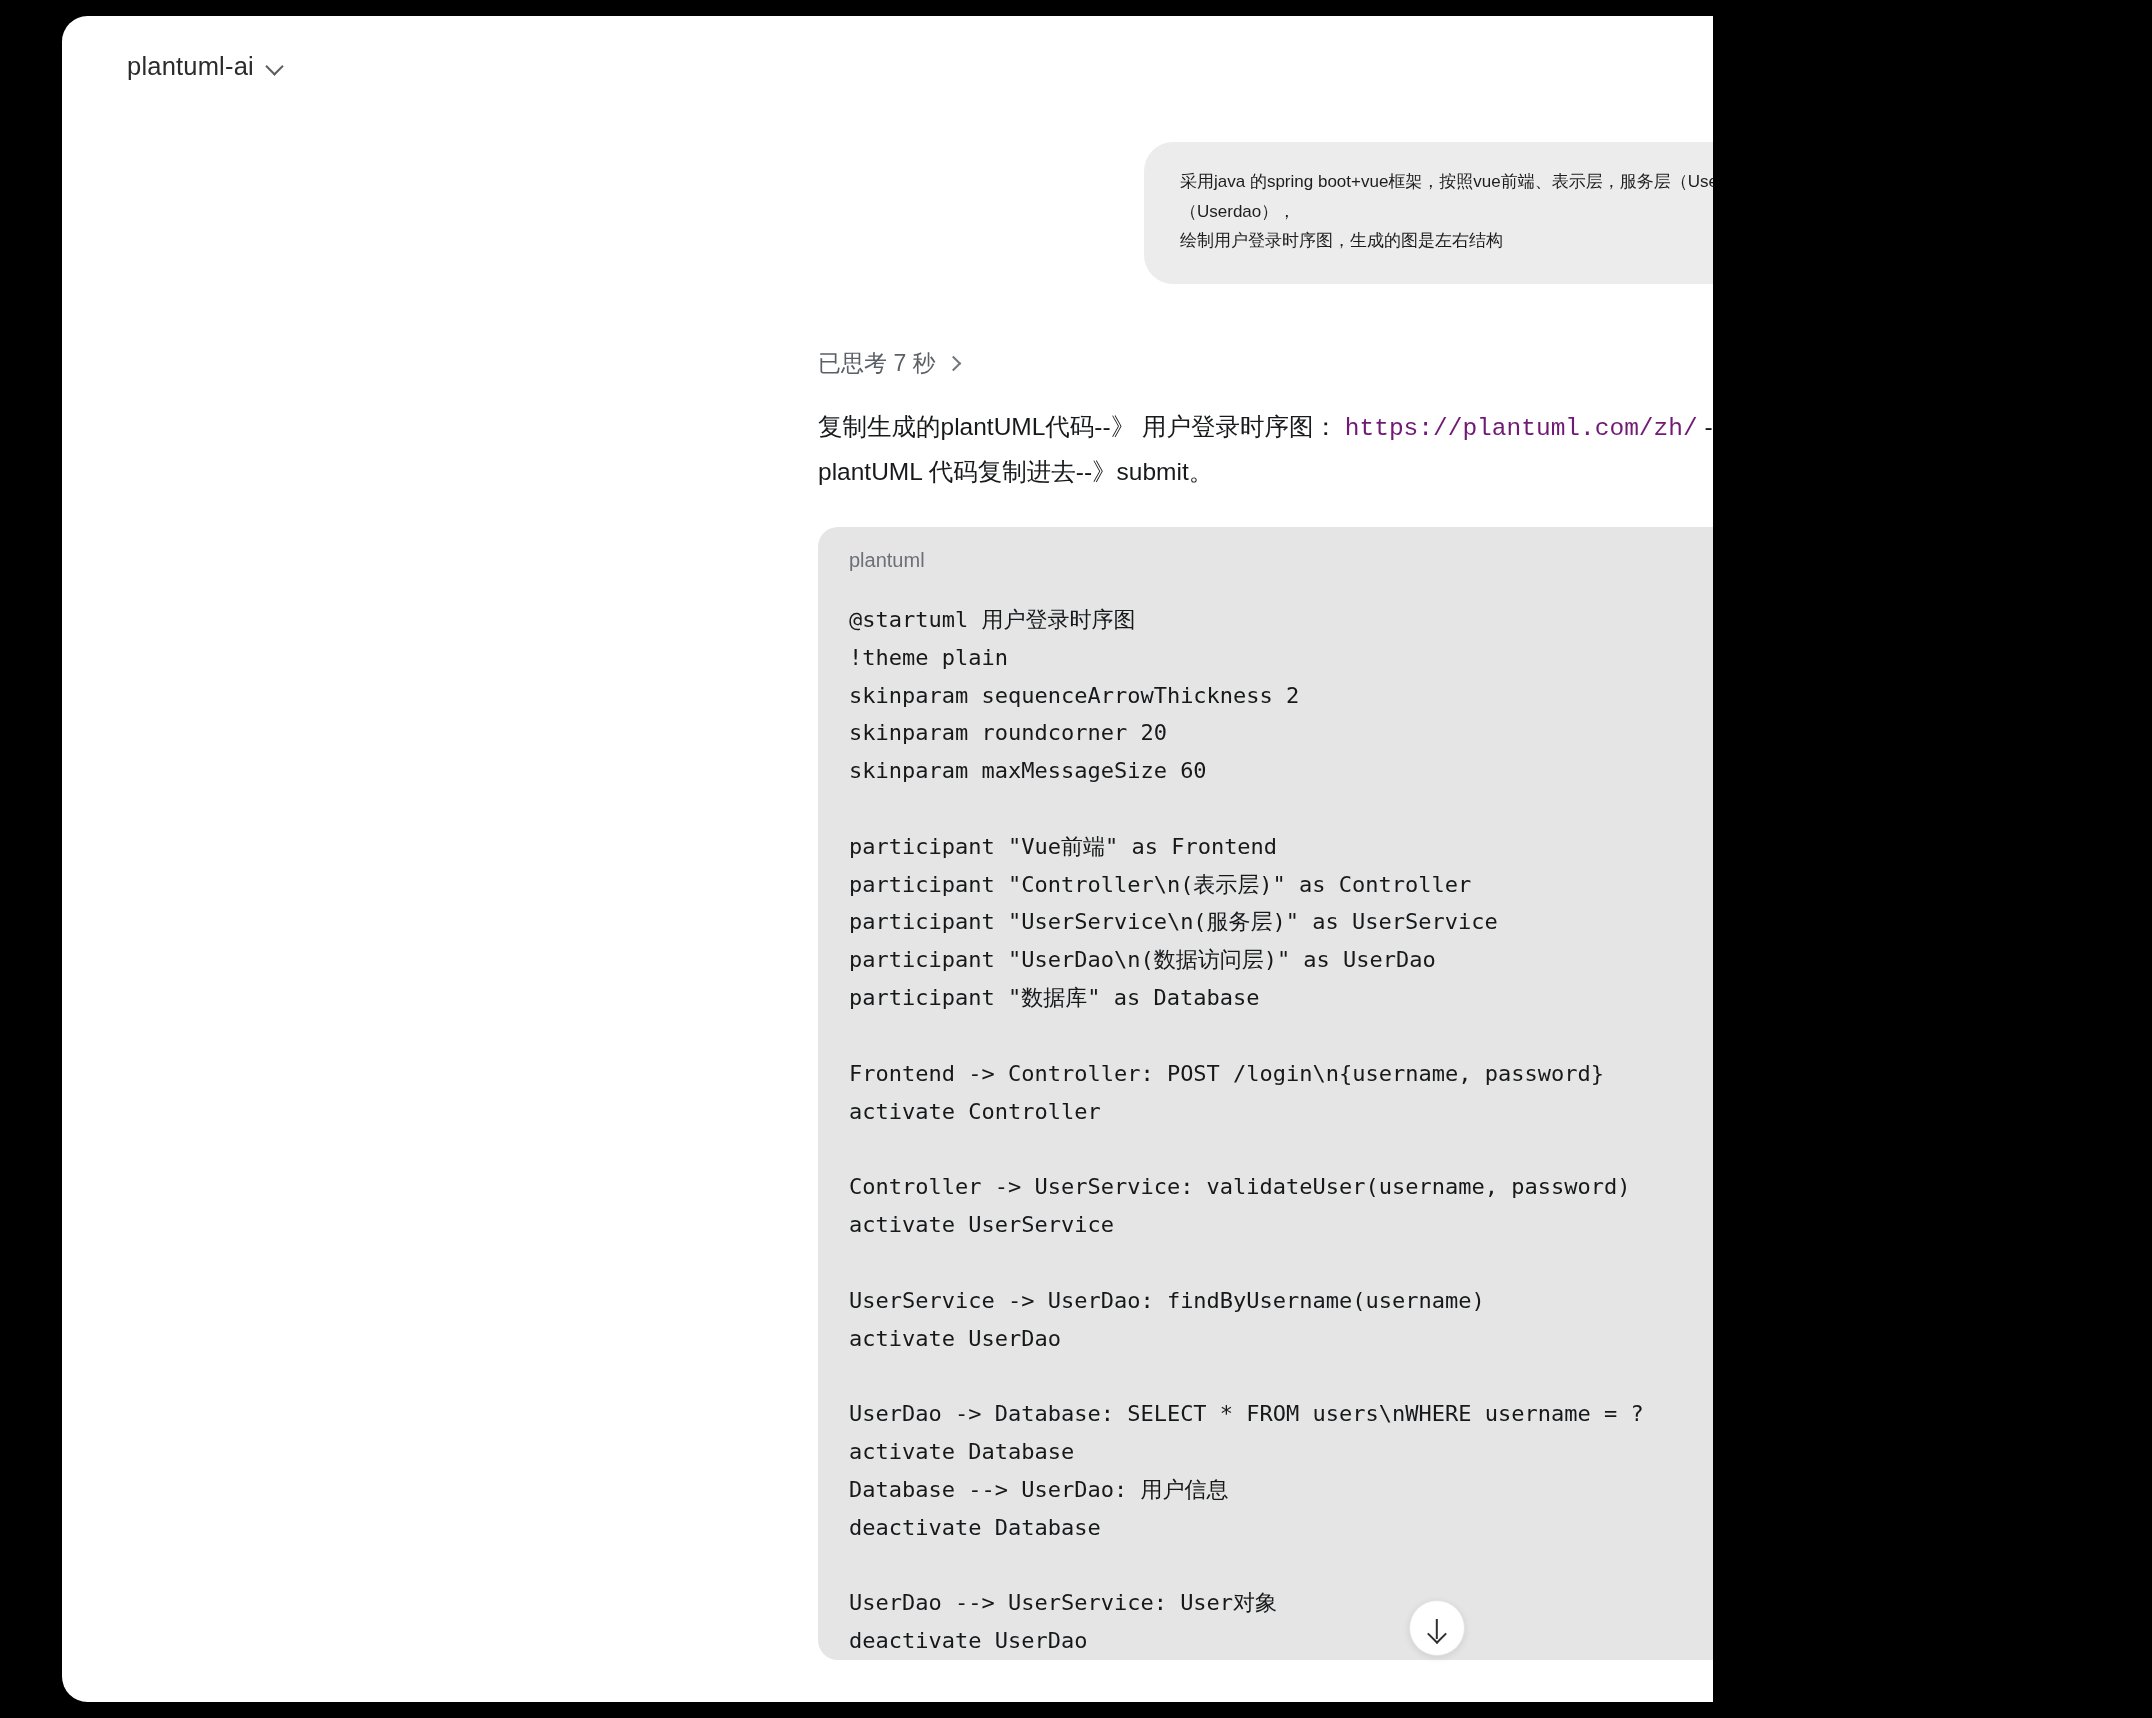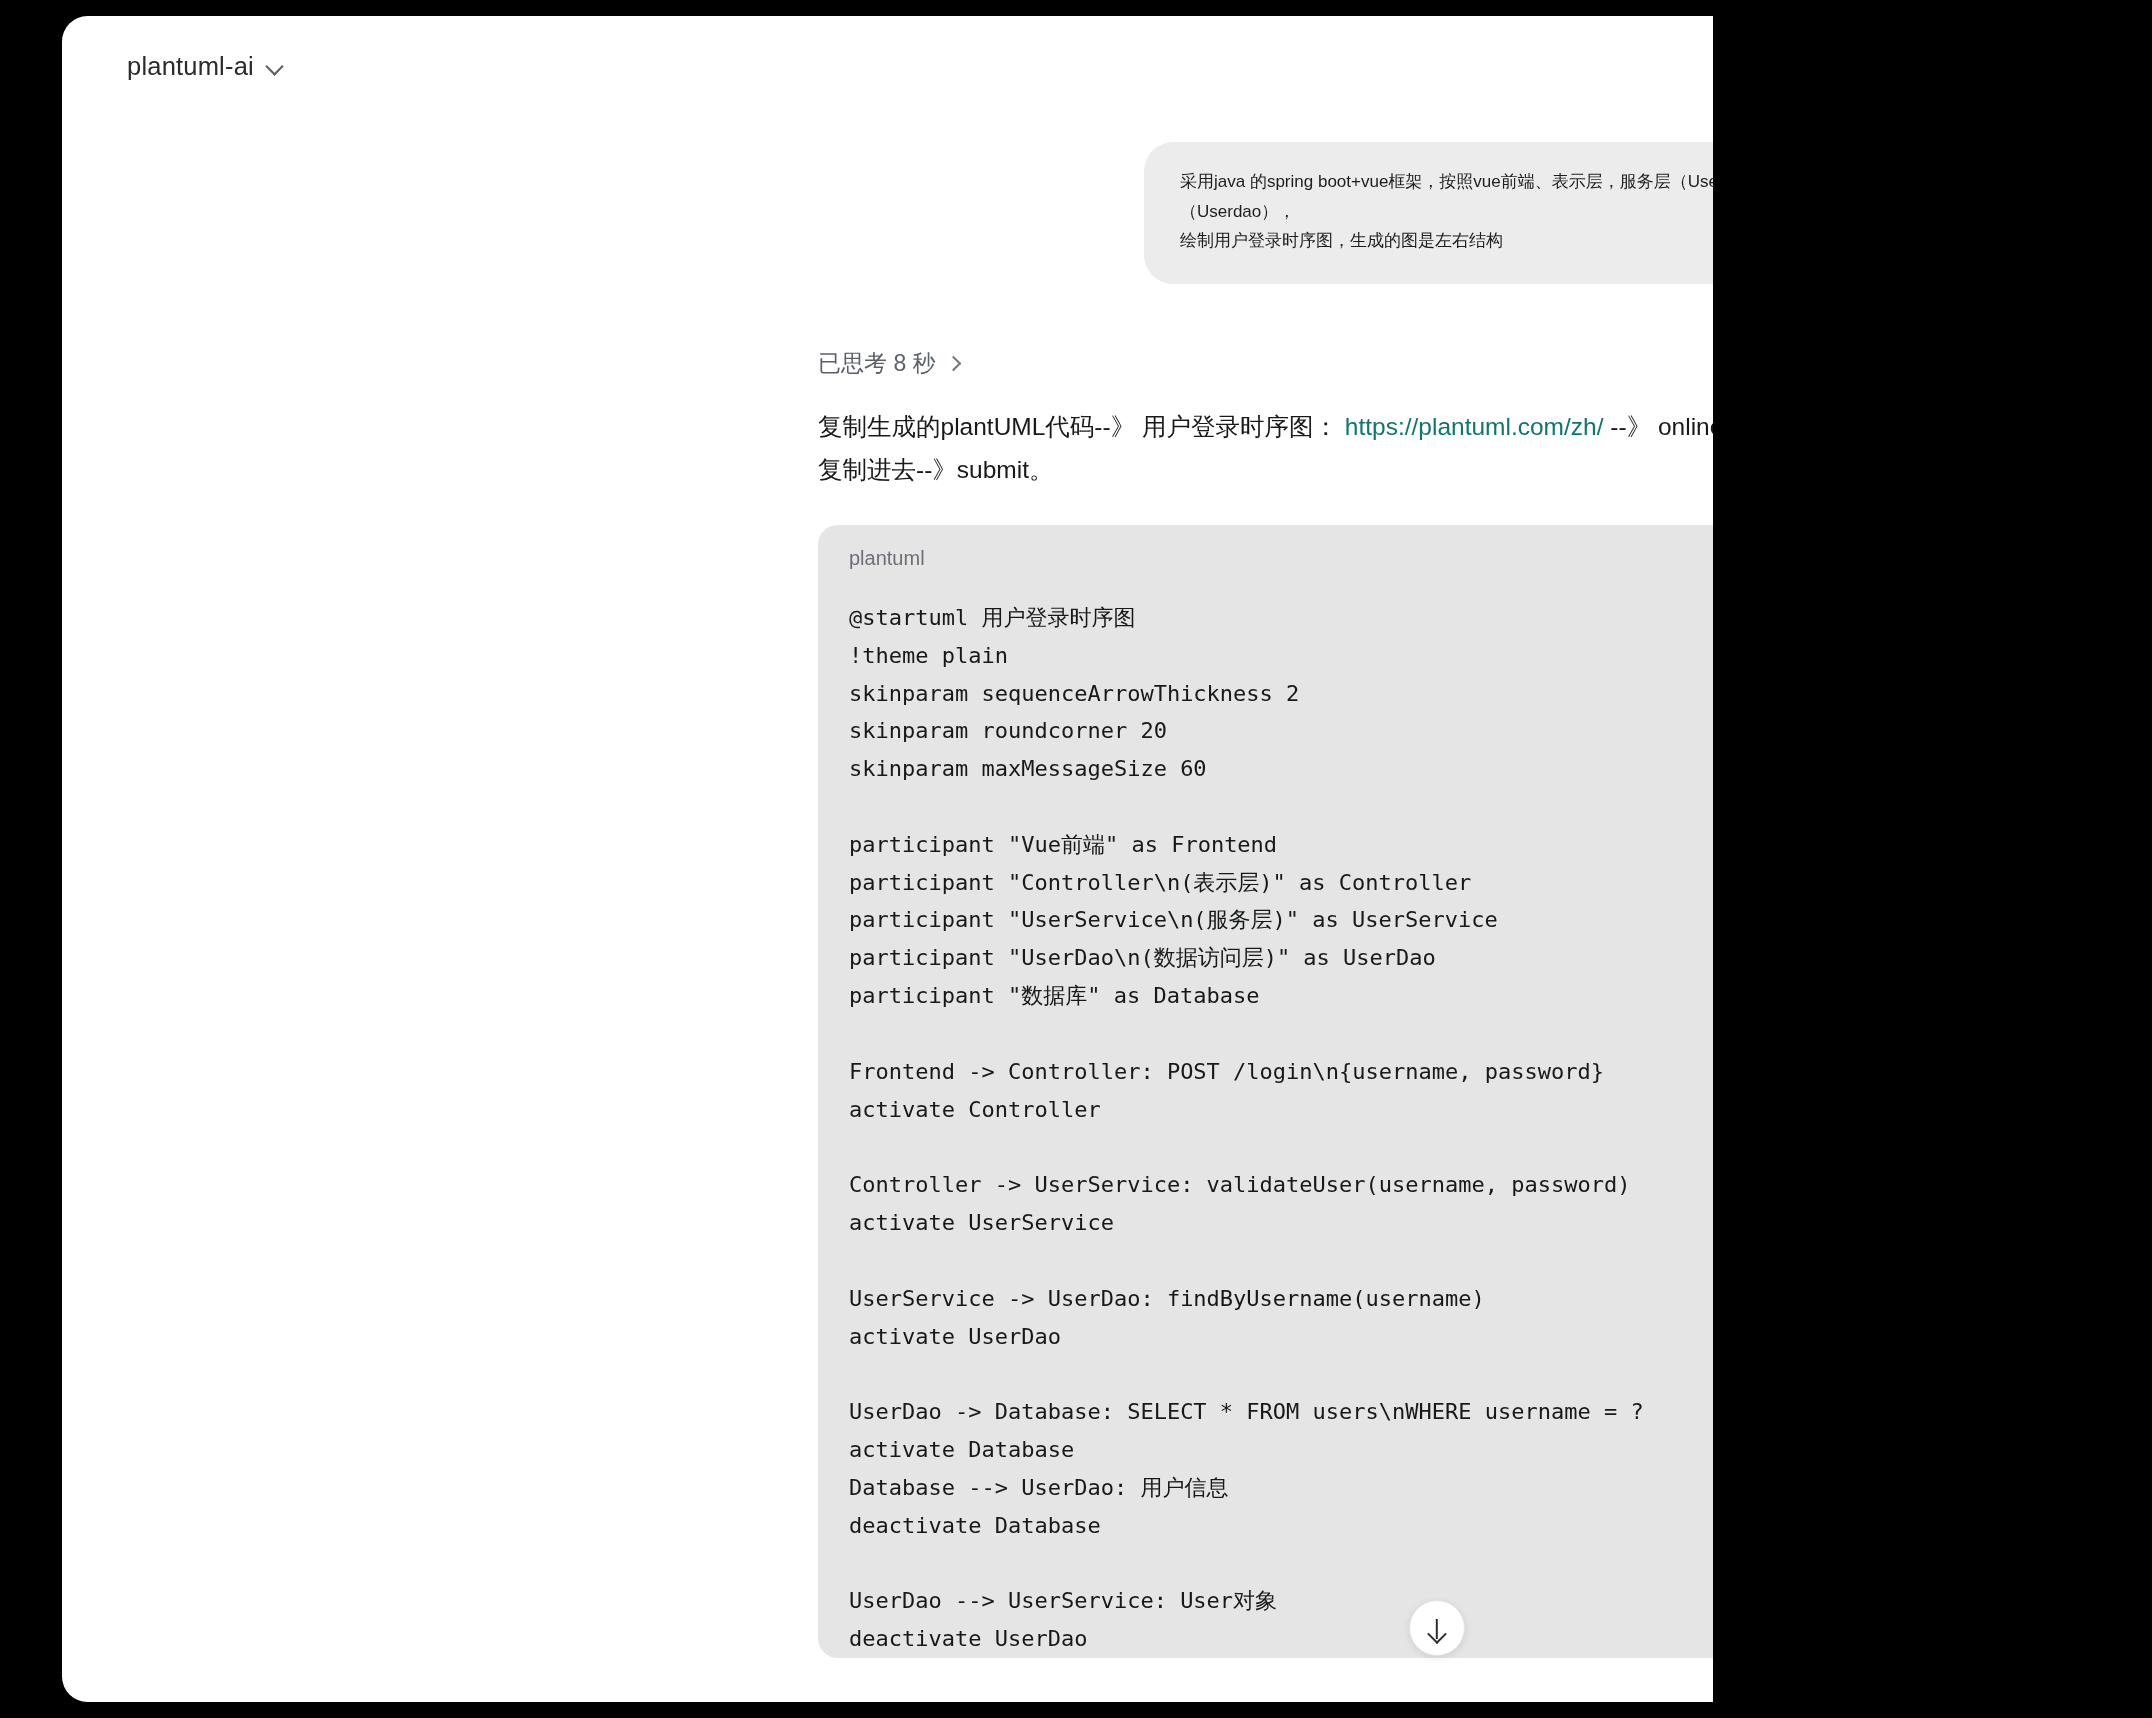--- a/index.html
+++ b/index.html
@@ -105,22 +105,23 @@
     transform: rotate(45deg);
   }
   .para {
     margin-top: 27px;
     font-size: 24.5px;
     line-height: 1.75;
     color: #18191b;
     max-width: 1264px;
   }
   .para a {
-    color: #0f766e;
+    color: #701a75;
     text-decoration: none;
+    font-family: Liberation Mono, monospace;
   }
   
   .code-card {
     margin-top: 33px;
     width: 1262px;
     background: #e5e5e5;
     border-radius: 20px;
     overflow: hidden;
   }
   .code-head {
@@ -246,21 +247,21 @@
 
     <div class="conv">
 
       <div class="user-row">
         <div class="user-bubble" style="white-space:pre-line;">采用java 的spring boot+vue框架，按照vue前端、表示层，服务层（UserService）、数据访问层（Userdao），
 绘制用户登录时序图，生成的图是左右结构</div>
       </div>
 
       <div class="assistant">
         <div class="thought">
-          <span>已思考 8 秒</span>
+          <span>已思考 7 秒</span>
           <span class="arrow"></span>
         </div>
 
         <div class="para">
           <span>复制生成的plantUML代码--》 用户登录时序图：</span>
           <a href="#">https://plantuml.com/zh/</a>
           <span>--》 online server --》 plantUML 代码复制进去--》submit。</span>
         </div>
 
         <div class="code-card">

